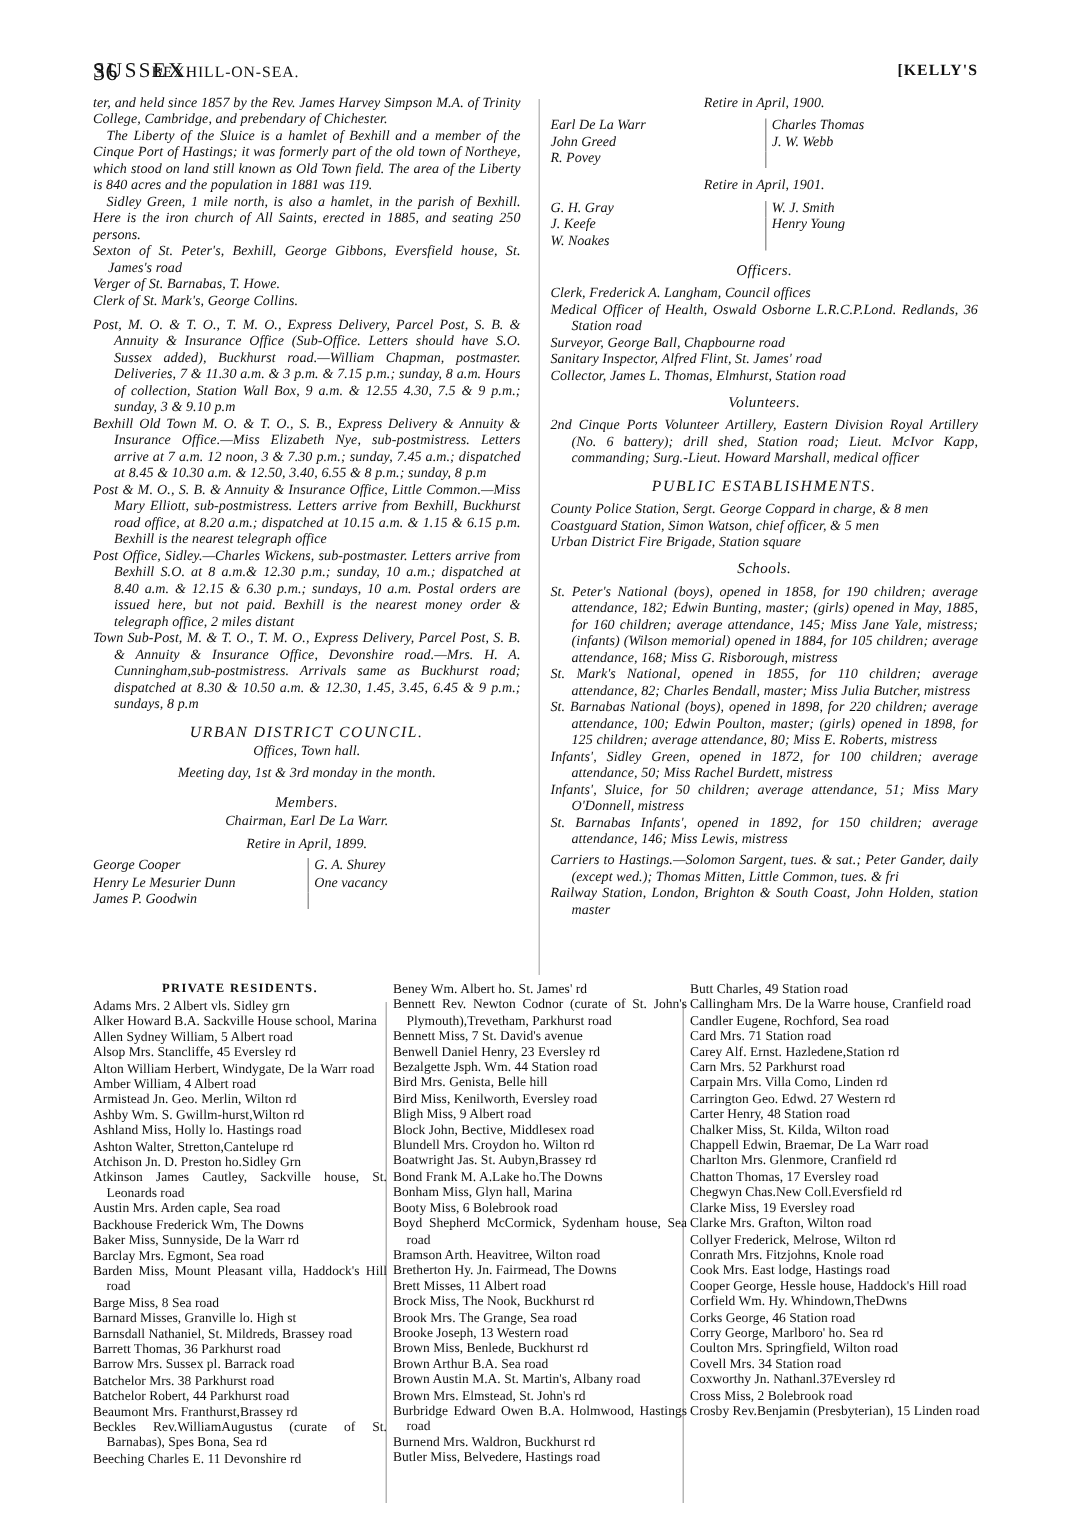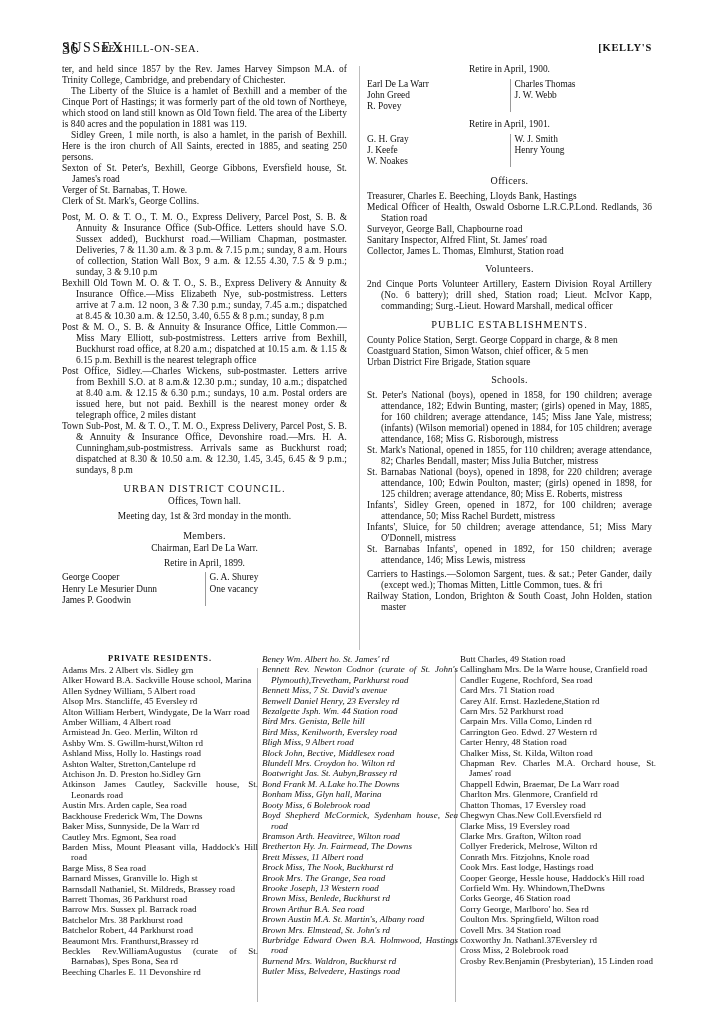--- a/index.html
+++ b/index.html
@@ -64,20 +64,21 @@
     text-transform: uppercase;
   }
 
   
   .upper {
     position: absolute;
     left: 62px;
     top: 64px;
     width: 590px;
     height: 586px;
+    font-style: italic;
   }
   .col-upper {
     position: absolute;
     top: 0;
     width: 285px;
   }
   .col-upper.left  { left: 0; }
   .col-upper.right { left: 305px; }
 
   .rule-v {
@@ -165,21 +166,21 @@
     top: 654px;
     width: 592px;
     height: 362px;
   }
   .res-col {
     position: absolute;
     top: 0;
     width: 196px;
   }
   .res-col.c1 { left: 0; }
-  .res-col.c2 { left: 200px; font-style: italic; }
+  .res-col.c2 { left: 200px; }
   .res-col.c3 { left: 398px; }
   .rule-l1 {
     position: absolute;
     left: 195px; top: 14px;
     width: 1px; height: 334px;
     background: #b5b5b5;
   }
   .rule-l2 {
     position: absolute;
     left: 393px; top: 14px;
@@ -300,21 +301,21 @@
         </div>
         <div class="nrow">
           <span class="ncell a">W. Noakes</span>
           <span class="ncell b"></span>
         </div>
       </div>
 
       <div class="spacer-7"></div>
       <p class="head-sub">Officers.</p>
       <div class="spacer-3"></div>
-      <p class="hang">Treasurer, Charles E. Beeching, Lloyds Bank, Hastings</p>
+      <p class="hang">Clerk, Frederick A. Langham, Council offices</p>
       <p class="hang deep">Medical Officer of Health, Oswald Osborne L.R.C.P.Lond. Redlands, 36 Station road</p>
       <p class="hang">Surveyor, George Ball, Chapbourne road</p>
       <p class="hang">Sanitary Inspector, Alfred Flint, St. James' road</p>
       <p class="hang">Collector, James L. Thomas, Elmhurst, Station road</p>
 
       <div class="spacer-5"></div>
       <p class="head-sub">Volunteers.</p>
       <div class="spacer-3"></div>
       <p class="hang deep">2nd Cinque Ports Volunteer Artillery, Eastern Division Royal Artillery (No. 6 battery); drill shed, Station road; Lieut. McIvor Kapp, commanding; Surg.-Lieut. Howard Marshall, medical officer</p>
 
@@ -356,21 +357,21 @@
       <p class="res-entry">Amber William, 4 Albert road</p>
       <p class="res-entry">Armistead Jn. Geo. Merlin, Wilton rd</p>
       <p class="res-entry">Ashby Wm. S. Gwillm-hurst,Wilton rd</p>
       <p class="res-entry">Ashland Miss, Holly lo. Hastings road</p>
       <p class="res-entry">Ashton Walter, Stretton,Cantelupe rd</p>
       <p class="res-entry">Atchison Jn. D. Preston ho.Sidley Grn</p>
       <p class="res-entry">Atkinson James Cautley, Sackville house, St. Leonards road</p>
       <p class="res-entry">Austin Mrs. Arden caple, Sea road</p>
       <p class="res-entry">Backhouse Frederick Wm, The Downs</p>
       <p class="res-entry">Baker Miss, Sunnyside, De la Warr rd</p>
-      <p class="res-entry">Cautley Mrs. Egmont, Sea road</p>
+      <p class="res-entry">Barclay Mrs. Egmont, Sea road</p>
       <p class="res-entry">Barden Miss, Mount Pleasant villa, Haddock's Hill road</p>
       <p class="res-entry">Barge Miss, 8 Sea road</p>
       <p class="res-entry">Barnard Misses, Granville lo. High st</p>
       <p class="res-entry">Barnsdall Nathaniel, St. Mildreds, Brassey road</p>
       <p class="res-entry">Barrett Thomas, 36 Parkhurst road</p>
       <p class="res-entry">Barrow Mrs. Sussex pl. Barrack road</p>
       <p class="res-entry">Batchelor Mrs. 38 Parkhurst road</p>
       <p class="res-entry">Batchelor Robert, 44 Parkhurst road</p>
       <p class="res-entry">Beaumont Mrs. Franthurst,Brassey rd</p>
       <p class="res-entry">Beckles Rev.WilliamAugustus (curate of St. Barnabas), Spes Bona, Sea rd</p>
@@ -412,21 +413,20 @@
       <p class="res-entry">Butt Charles, 49 Station road</p>
       <p class="res-entry">Callingham Mrs. De la Warre house, Cranfield road</p>
       <p class="res-entry">Candler Eugene, Rochford, Sea road</p>
       <p class="res-entry">Card Mrs. 71 Station road</p>
       <p class="res-entry">Carey Alf. Ernst. Hazledene,Station rd</p>
       <p class="res-entry">Carn Mrs. 52 Parkhurst road</p>
       <p class="res-entry">Carpain Mrs. Villa Como, Linden rd</p>
       <p class="res-entry">Carrington Geo. Edwd. 27 Western rd</p>
       <p class="res-entry">Carter Henry, 48 Station road</p>
       <p class="res-entry">Chalker Miss, St. Kilda, Wilton road</p>
-      <p class="res-entry">Chapman Rev. Charles M.A. Orchard house, St. James' road</p>
       <p class="res-entry">Chappell Edwin, Braemar, De La Warr road</p>
       <p class="res-entry">Charlton Mrs. Glenmore, Cranfield rd</p>
       <p class="res-entry">Chatton Thomas, 17 Eversley road</p>
       <p class="res-entry">Chegwyn Chas.New Coll.Eversfield rd</p>
       <p class="res-entry">Clarke Miss, 19 Eversley road</p>
       <p class="res-entry">Clarke Mrs. Grafton, Wilton road</p>
       <p class="res-entry">Collyer Frederick, Melrose, Wilton rd</p>
       <p class="res-entry">Conrath Mrs. Fitzjohns, Knole road</p>
       <p class="res-entry">Cook Mrs. East lodge, Hastings road</p>
       <p class="res-entry">Cooper George, Hessle house, Haddock's Hill road</p>

